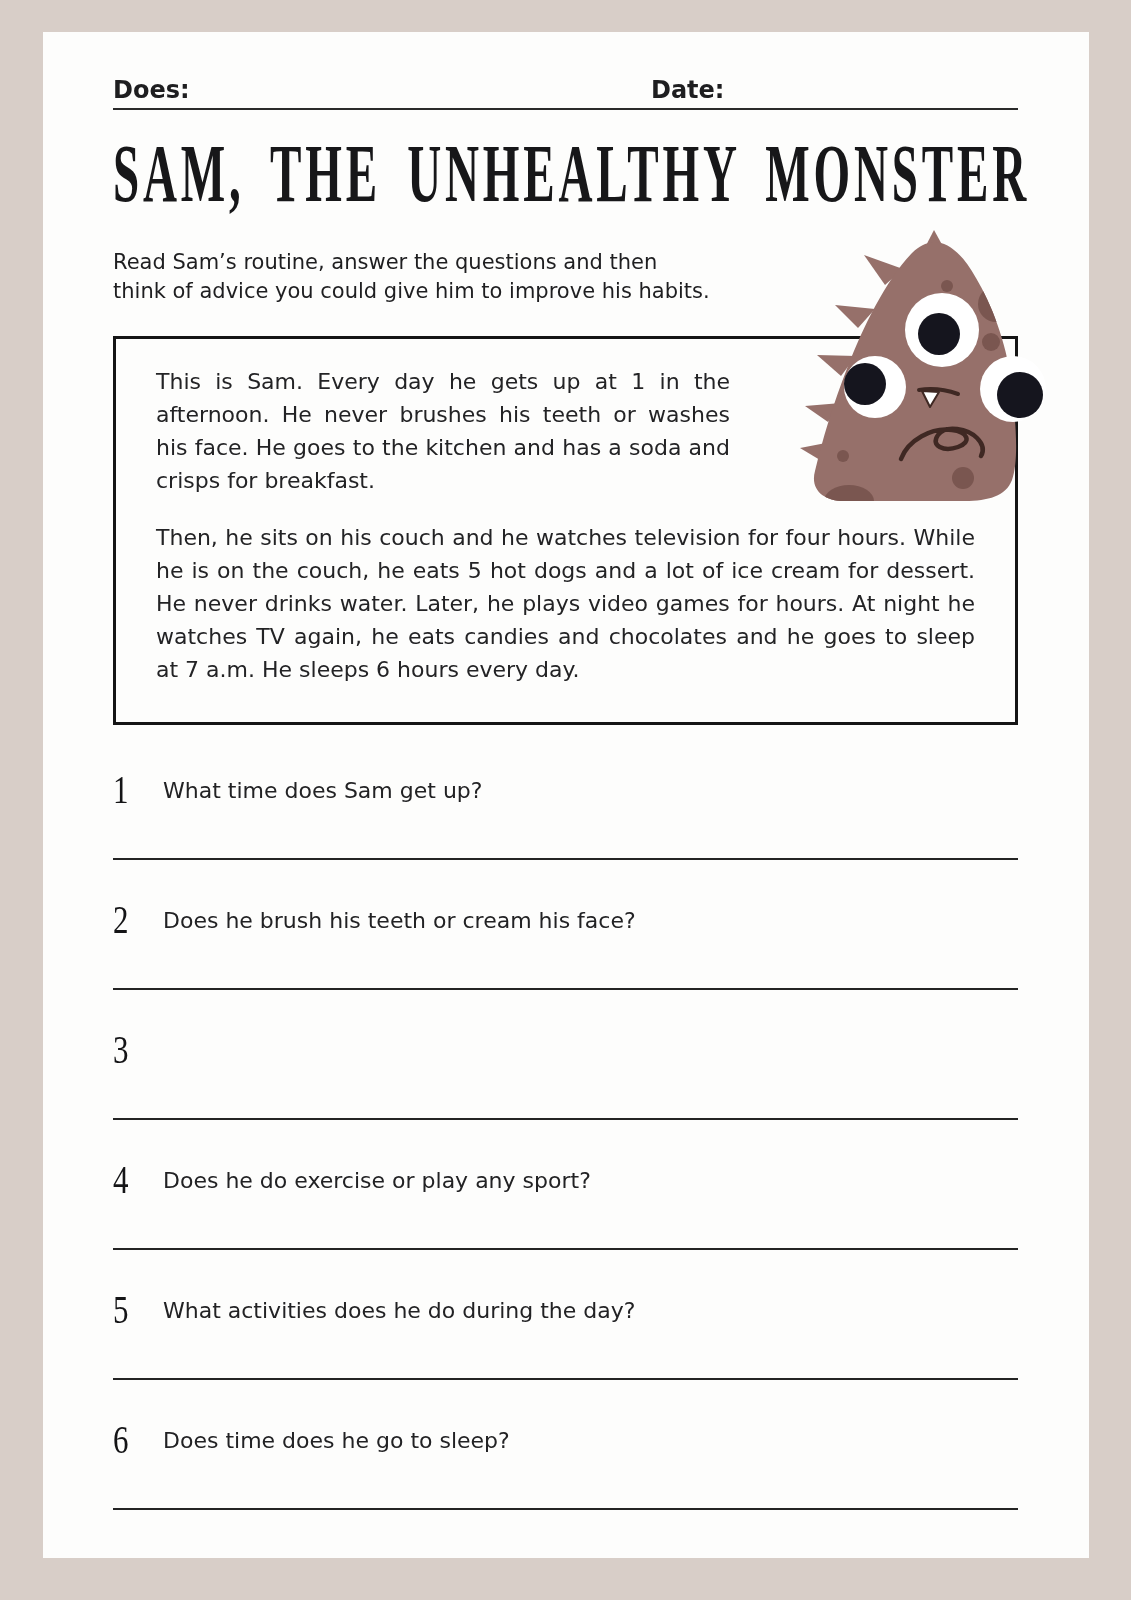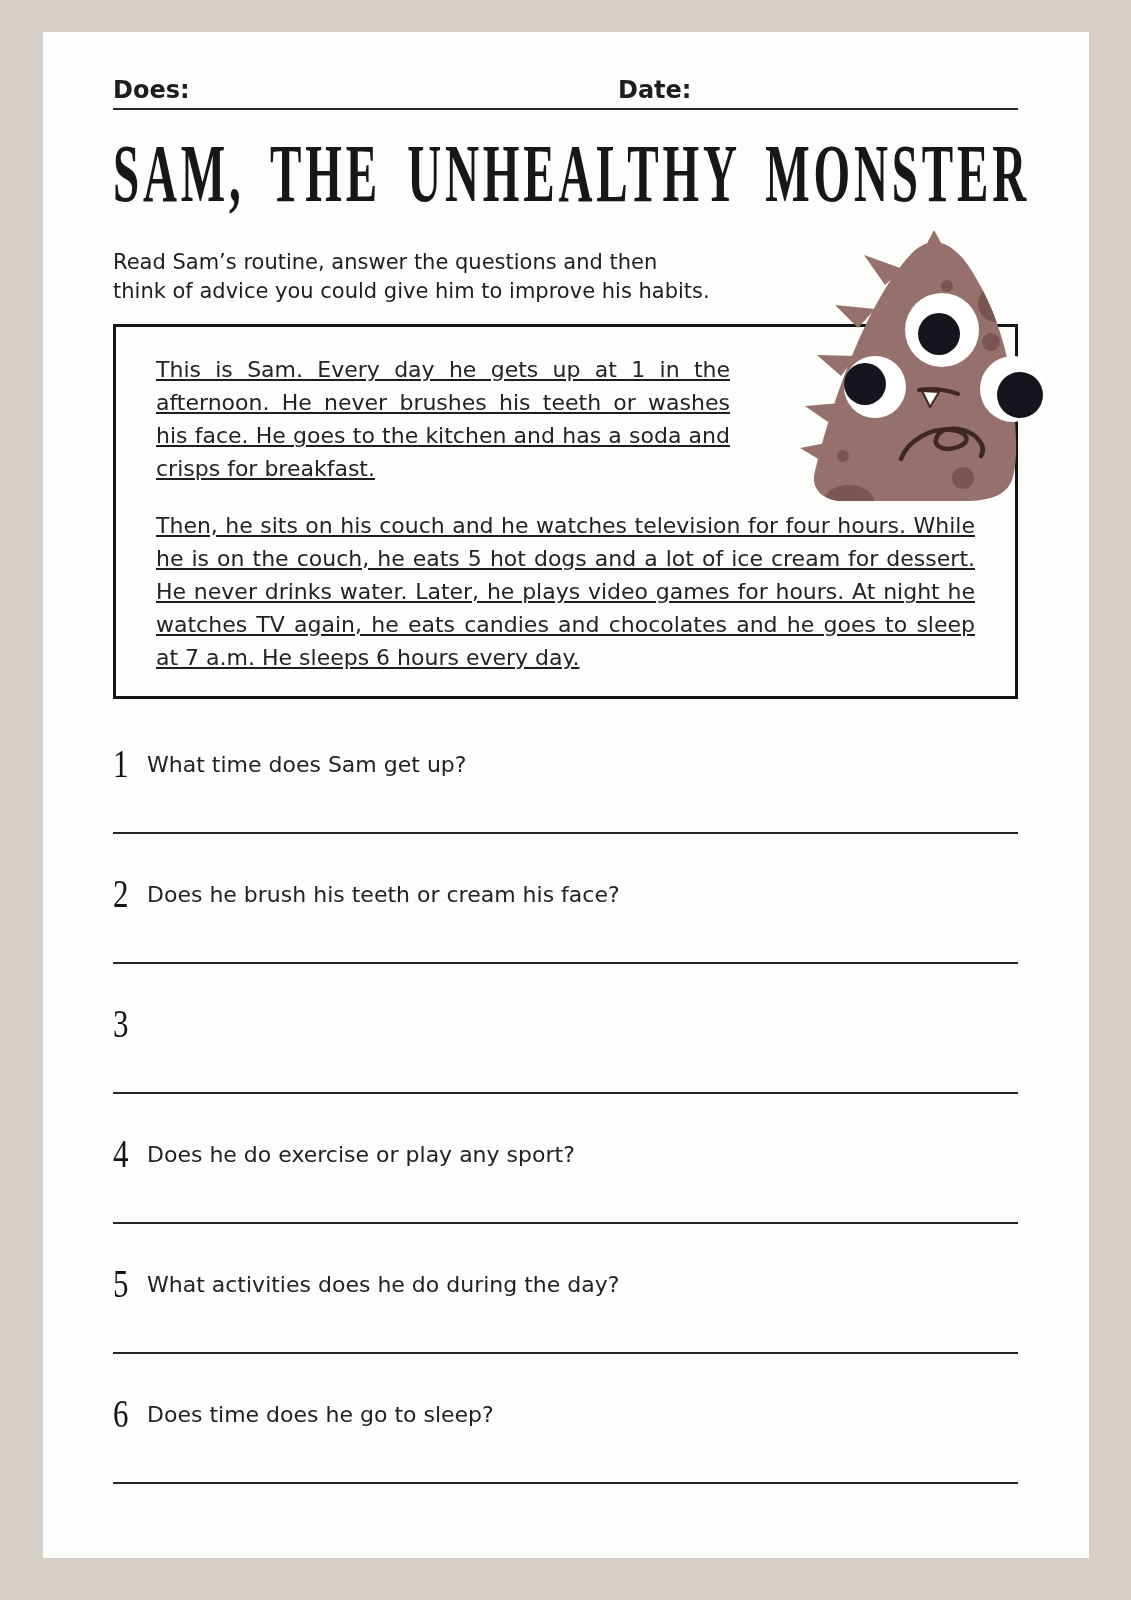--- a/index.html
+++ b/index.html
@@ -19,60 +19,59 @@
     position:absolute; left:43px; top:32px;
     width:1046px; height:1526px;
     background:var(--paper);
     padding:0 71px 0 70px;
   }
   
   .header-row{
     margin-top:43px; position:relative; height:30px;
     font-size:24px; font-weight:bold; line-height:30px;
   }
-  .date-label{position:absolute; left:505px; top:0;}
+  .date-label{position:absolute; left:538px; top:0;}
   .header-line{margin-top:3px; border-bottom:2.5px solid var(--line);}
   
   .title-wrap{margin-top:28px; height:86px; display:flex; align-items:flex-start; overflow:visible;}
   .title-scale{
     display:inline-block; white-space:nowrap;
     font-family:"Liberation Serif","DejaVu Serif",serif;
     font-weight:700; font-size:62px; letter-spacing:5px; word-spacing:14px;
     transform:scale(0.76,1.32); transform-origin:left center;
     color:#171719;
   }
   
   .instructions{margin-top:24px; font-weight:normal; font-size:21px; line-height:29px;}
   
   .reading-box{
-    margin-top:18px;
+    margin-top:30px;
     border:3px solid var(--box-border);
-    padding:26px 40px 22px 40px;
+    padding:26px 40px 36px 40px;
     position:relative; z-index:1;
     background:transparent;
-    text-decoration:underline;
   }
   .reading-box p{
     font-size:22px; line-height:33px; text-align:justify; color:#232325;
   }
   .para-1{margin:0 245px 24px 0;}
   
   .monster{position:absolute; left:757px; top:196px; width:250px; height:285px; z-index:5;}
   
   .questions{margin-top:0;}
   .question{margin-top:45px;}
   .question.first{margin-top:50px;}
   .q-row{display:flex; align-items:flex-start; line-height:31px;}
   .q-num{
     font-family:"Liberation Serif","DejaVu Serif",serif;
     font-size:31px; line-height:31px; width:22px; flex:0 0 22px;
     display:inline-block; transform:scaleY(1.3); transform-origin:center 60%;
     color:#141416;
   }
-  .q-text{font-size:22px; line-height:31px; margin-left:12px; color:#222224;}
+  .q-text{font-size:22px; line-height:31px; margin-left:28px; color:#222224;}
   .answer-line{margin-top:52px; border-bottom:2.5px solid #242424; height:0;}
 </style>
 </head>
 <body>
 
 <div class="sheet">
 
   <div class="header-row">
     <span class="name-label">Does:</span>
     <span class="date-label">Date:</span>

